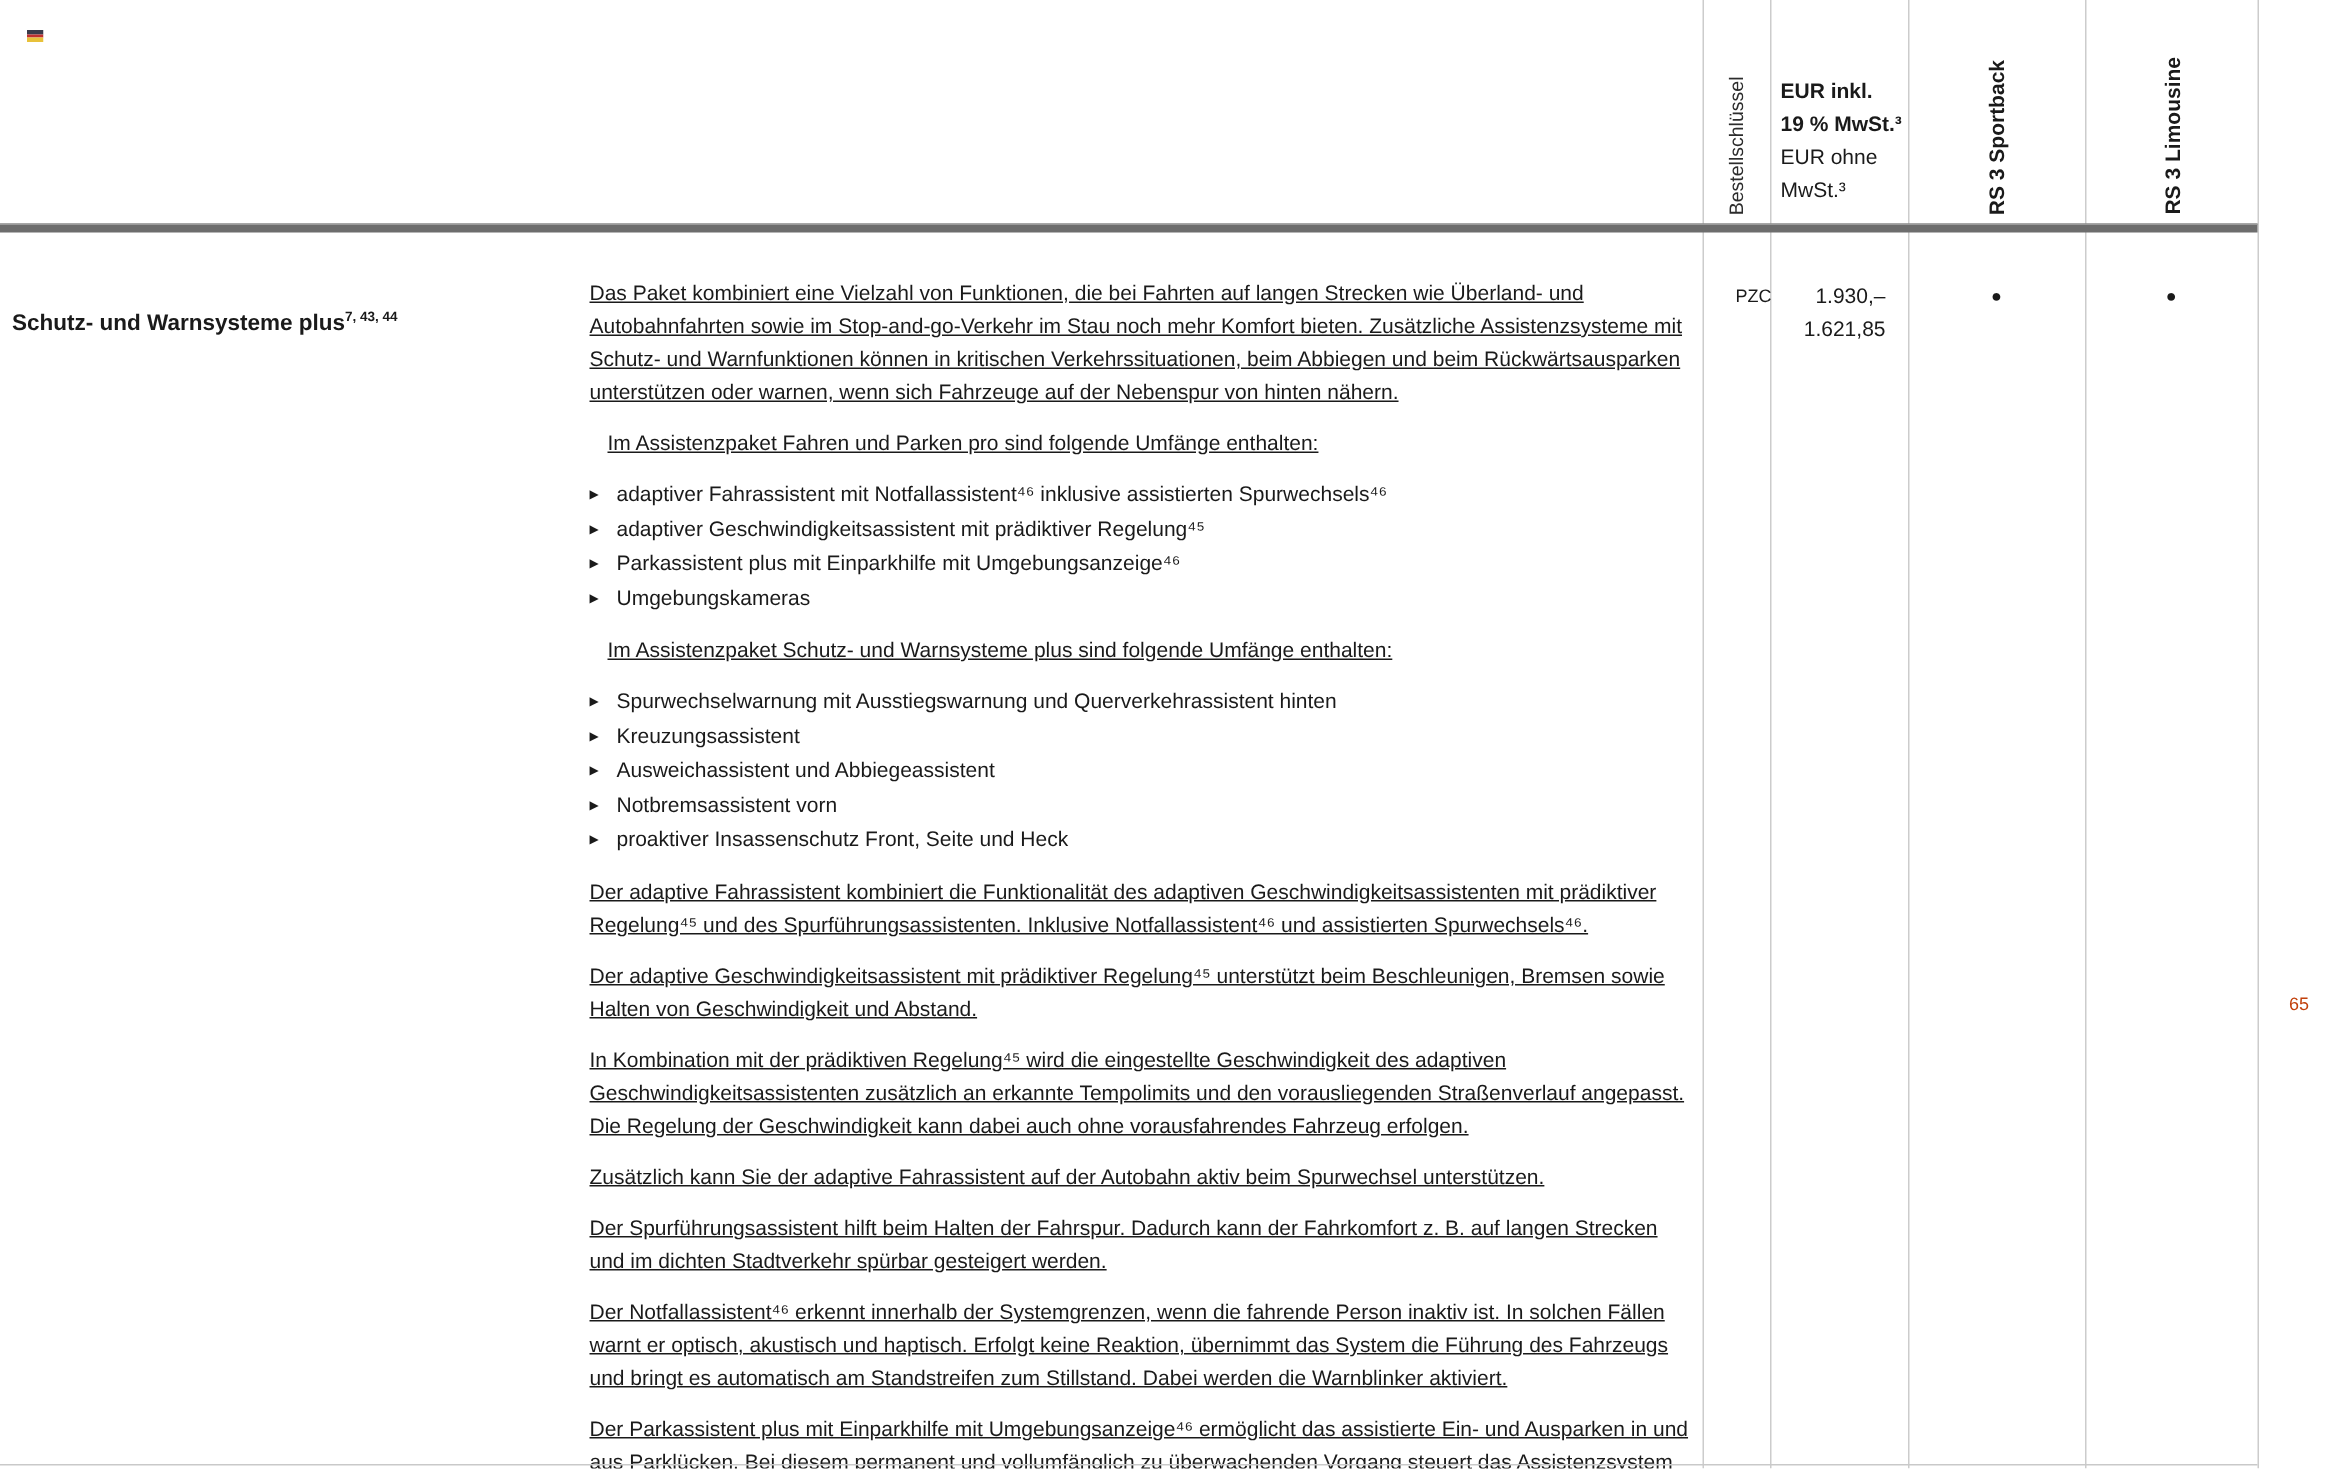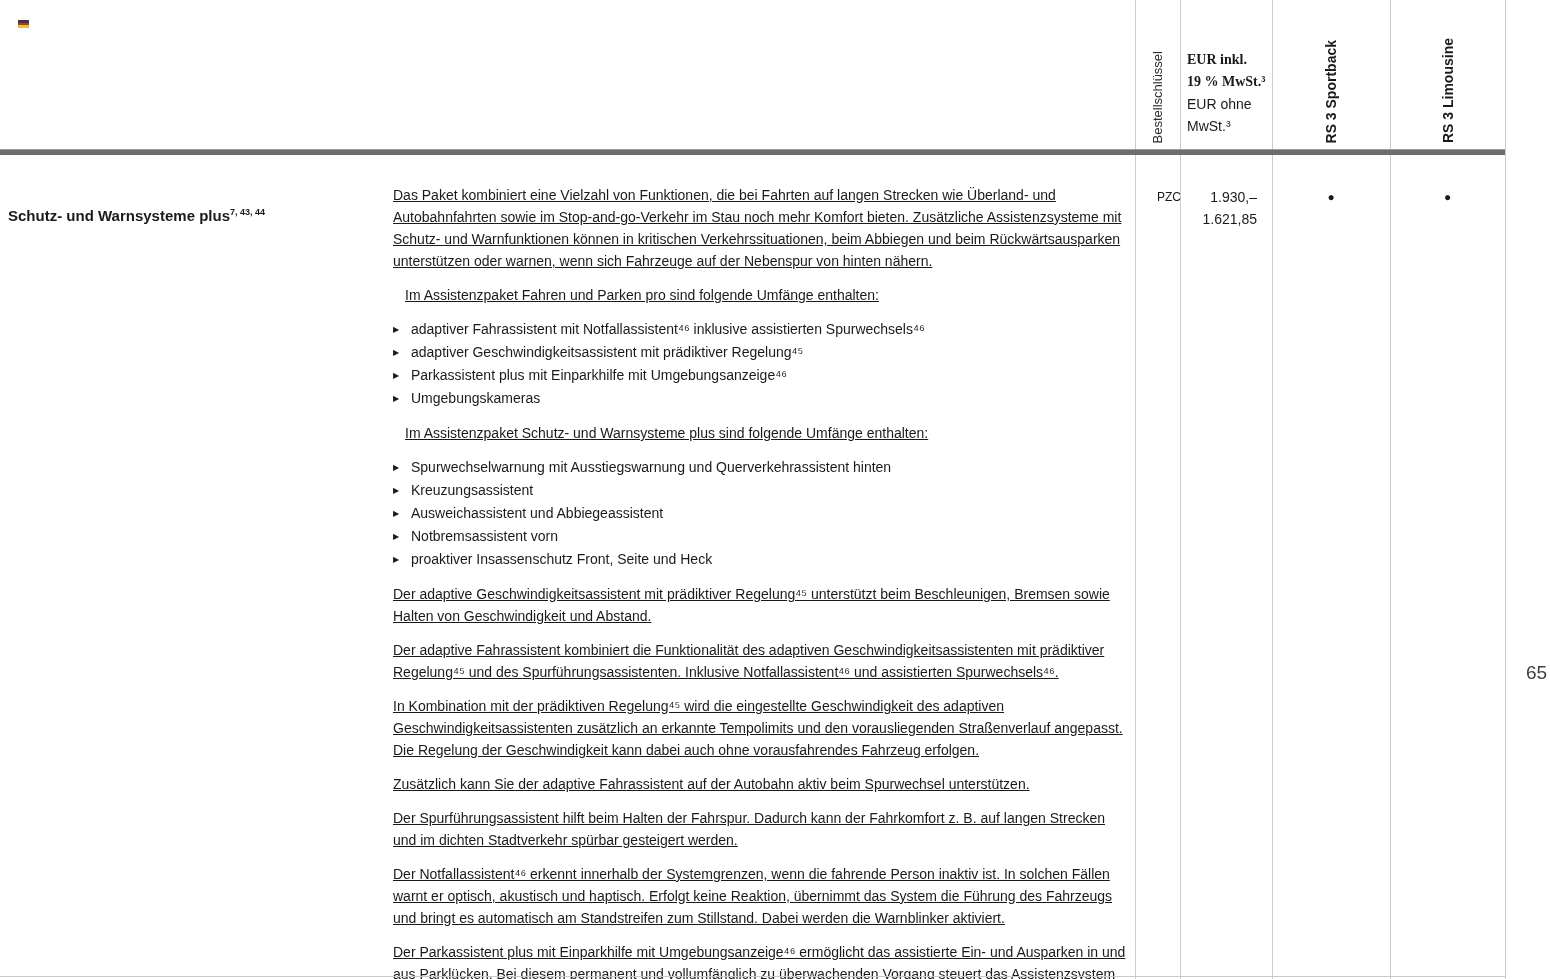--- a/index.html
+++ b/index.html
@@ -51,21 +51,21 @@
     margin-bottom:5px;
   }
   .col-bestell { left:1135px; width:45px; font-size:13px; color:#2c2c2c; }
   .col-sportback { left:1272px; width:118px; font-size:14px; font-weight:bold; }
   .col-limousine { left:1390px; width:115px; font-size:14px; font-weight:bold; }
 
   .price-head {
     position:absolute; left:1187px; top:49px; width:84px;
     font-size:14px; line-height:22px;
   }
-  .price-head .b { font-weight:bold;font-family:Liberation Serif, serif; }
+  .price-head .b { font-weight:bold; }
 
   
   .row-title {
     position:absolute; left:8px; top:184px; width:378px;
     font-size:15px; font-weight:bold; line-height:21px;
   }
   sup { font-size:9px; vertical-align:super; line-height:0; }
 
   .body-copy {
     position:absolute; left:393px; top:184px; width:738px;
@@ -91,21 +91,21 @@
   .price-cell .incl { font-weight:normal; }
 
   .dot {
     position:absolute; top:186px; font-size:12px; line-height:22px; text-align:center;
   }
   .dot-sportback { left:1272px; width:118px; }
   .dot-limousine { left:1390px; width:115px; }
 
   .page-number {
     position:absolute; left:1526px; top:662px;
-    font-size:19px; color:#404040;
+    font-size:12px; color:#c2410c;
   }
 </style>
 </head>
 <body>
 
 <div class="page">
 
   <div class="flag">
     <span class="f1"></span>
       <span class="f2"></span>
@@ -184,22 +184,22 @@
       <div class="bullet">
         <span class="bmark">▶</span>
         <span>Notbremsassistent vorn</span>
       </div>
       <div class="bullet">
         <span class="bmark">▶</span>
         <span>proaktiver Insassenschutz Front, Seite und Heck</span>
       </div>
     </div>
 
+    <p>Der adaptive Fahrassistent kombiniert die Funktionalität des adaptiven Geschwindigkeitsassistenten mit prädiktiver Regelung⁴⁵ und des Spurführungsassistenten. Inklusive Notfallassistent⁴⁶ und assistierten Spurwechsels⁴⁶.</p>
     <p>Der adaptive Geschwindigkeitsassistent mit prädiktiver Regelung⁴⁵ unterstützt beim Beschleunigen, Bremsen sowie Halten von Geschwindigkeit und Abstand.</p>
-    <p>Der adaptive Fahrassistent kombiniert die Funktionalität des adaptiven Geschwindigkeitsassistenten mit prädiktiver Regelung⁴⁵ und des Spurführungsassistenten. Inklusive Notfallassistent⁴⁶ und assistierten Spurwechsels⁴⁶.</p>
     <p>In Kombination mit der prädiktiven Regelung⁴⁵ wird die eingestellte Geschwindigkeit des adaptiven Geschwindigkeitsassistenten zusätzlich an erkannte Tempolimits und den vorausliegenden Straßenverlauf angepasst. Die Regelung der Geschwindigkeit kann dabei auch ohne vorausfahrendes Fahrzeug erfolgen.</p>
     <p>Zusätzlich kann Sie der adaptive Fahrassistent auf der Autobahn aktiv beim Spurwechsel unterstützen.</p>
     <p>Der Spurführungsassistent hilft beim Halten der Fahrspur. Dadurch kann der Fahrkomfort z. B. auf langen Strecken und im dichten Stadtverkehr spürbar gesteigert werden.</p>
     <p>Der Notfallassistent⁴⁶ erkennt innerhalb der Systemgrenzen, wenn die fahrende Person inaktiv ist. In solchen Fällen warnt er optisch, akustisch und haptisch. Erfolgt keine Reaktion, übernimmt das System die Führung des Fahrzeugs und bringt es automatisch am Standstreifen zum Stillstand. Dabei werden die Warnblinker aktiviert.</p>
     <p>Der Parkassistent plus mit Einparkhilfe mit Umgebungsanzeige⁴⁶ ermöglicht das assistierte Ein- und Ausparken in und aus Parklücken. Bei diesem permanent und vollumfänglich zu überwachenden Vorgang steuert das Assistenzsystem im Rahmen der Systemgrenzen das Lenken, Beschleunigen und Bremsen sowie das Wechseln der Fahrstufe.</p>
   </div>
 
   <div class="order-code">PZC</div>
 
   <div class="price-cell">

